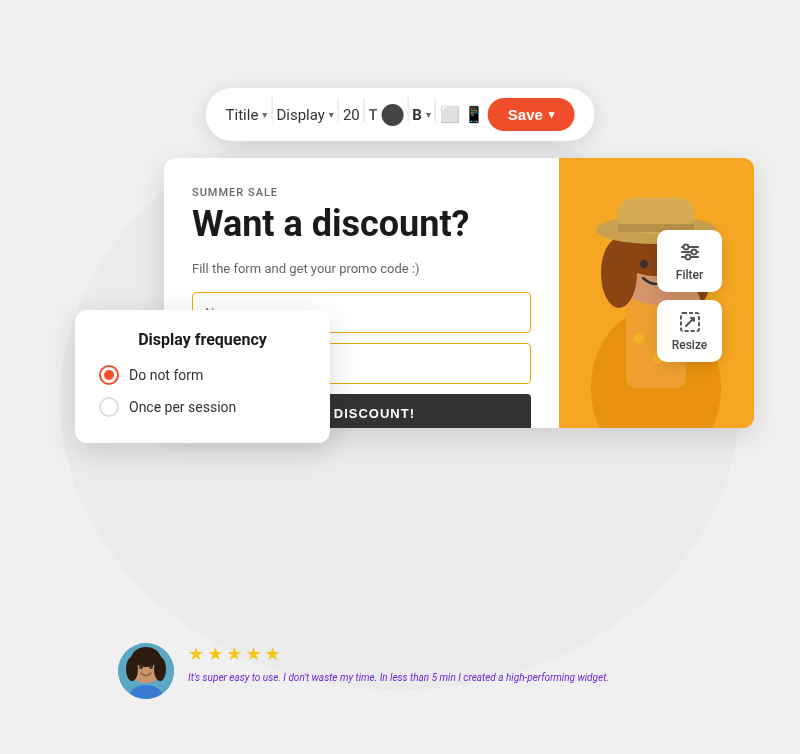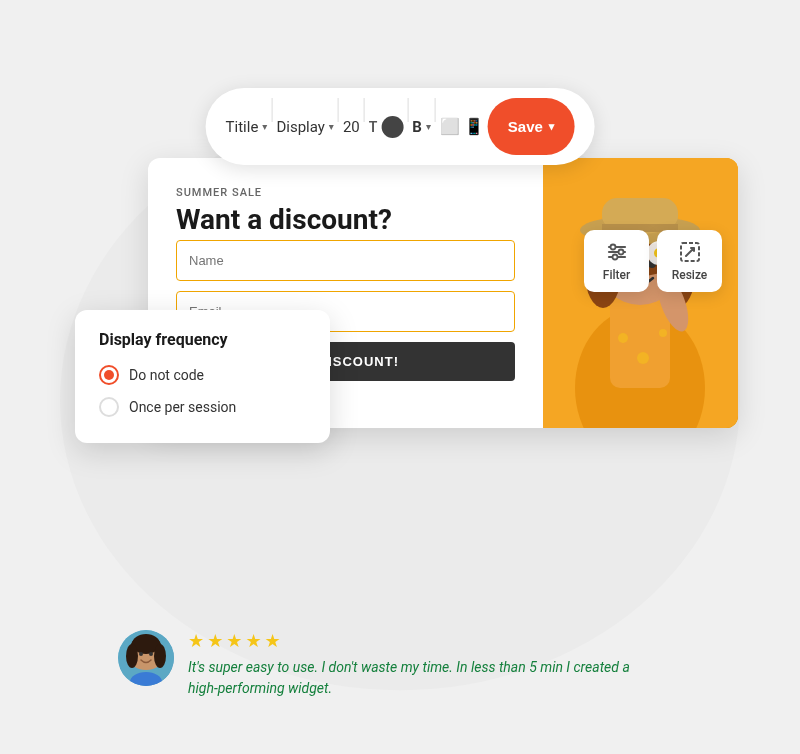--- a/index.html
+++ b/index.html
@@ -90,38 +90,38 @@
       font-size: 16px;
       color: #555;
       cursor: pointer;
     }
 
     .save-btn {
       background: #f04e2a;
       color: #fff;
       border: none;
       border-radius: 50px;
-      padding: 20px 20px;
+      padding: 8px 20px;
       font-size: 15px;
       font-weight: 600;
       display: flex;
       align-items: center;
       gap: 6px;
       cursor: pointer;
     }
 
     .save-btn .btn-chevron {
       font-size: 11px;
     }
 
     
     .widget-card {
       position: absolute;
       top: 158px;
-      left: 148px;
+      left: 164px;
       width: 590px;
       height: 270px;
       background: #fff;
       border-radius: 12px;
       box-shadow: 0 8px 30px rgba(0,0,0,0.13);
       display: flex;
       overflow: hidden;
       z-index: 5;
     }
 
@@ -133,24 +133,24 @@
     .summer-sale-label {
       font-size: 11px;
       color: #666;
       text-transform: uppercase;
       letter-spacing: 1px;
       margin-bottom: 6px;
       font-weight: 500;
     }
 
     .widget-title {
-      font-size: 28px;
+      font-size: 36px;
       font-weight: 700;
       color: #1a1a1a;
-      margin-bottom: 4px;
+      margin-bottom: 16px;
       line-height: 1.1;
     }
 
     .widget-subtitle {
       font-size: 13px;
       color: #666;
       margin-bottom: 16px;
     }
 
     .widget-input {
@@ -198,20 +198,21 @@
     .frequency-card {
       position: absolute;
       top: 310px;
       left: 75px;
       width: 255px;
       background: #fff;
       border-radius: 12px;
       box-shadow: 0 8px 30px rgba(0,0,0,0.15);
       padding: 20px 24px;
       z-index: 8;
+      text-align: center;
     }
 
     .frequency-title {
       font-size: 16px;
       font-weight: 700;
       color: #1a1a1a;
       margin-bottom: 16px;
     }
 
     .radio-option {
@@ -253,20 +254,21 @@
       font-size: 14px;
       color: #333;
     }
 
     
     .tools-panel {
       position: absolute;
       top: 230px;
       right: 78px;
       display: flex;
+      flex-direction: column;
       gap: 8px;
       z-index: 8;
     }
 
     .tool-btn {
       background: #fff;
       border-radius: 10px;
       box-shadow: 0 4px 15px rgba(0,0,0,0.12);
       padding: 10px 14px;
       display: flex;
@@ -316,22 +318,22 @@
       gap: 3px;
       margin-bottom: 6px;
     }
 
     .star {
       color: #f5c518;
       font-size: 18px;
     }
 
     .review-text {
-      font-size: 14px;
-      color: #15803d;
+      font-size: 10px;
+      color: #6d28d9;
       line-height: 1.5;
       font-style: italic;
     }
   </style>
 </head>
 <body>
 
 <div class="main-container">
 
   <div class="bg-blob"></div>
@@ -370,20 +372,21 @@
     <button class="save-btn">
       <span>Save</span>
       <span class="btn-chevron">▾</span>
     </button>
   </div>
 
   <div class="widget-card">
     <div class="widget-left">
       <div class="summer-sale-label">SUMMER SALE</div>
       <div class="widget-title">Want a discount?</div>
+      <div class="widget-subtitle">Fill the form and get your promo code :)</div>
       <input class="widget-input" type="text" placeholder="Name" style="">
       <input class="widget-input" type="email" placeholder="Email" style="">
       <button class="widget-btn">MY DISCOUNT!</button>
     </div>
     <div class="widget-right">
       <div class="woman-figure">
         
         <svg width="195" height="270" viewBox="0 0 195 270" xmlns="http://www.w3.org/2000/svg">
 
           <rect width="195" height="270" fill="#f5a623"></rect>
@@ -421,21 +424,21 @@
         </svg>
       </div>
     </div>
   </div>
 
   <div class="frequency-card">
     <div class="frequency-title">Display frequency</div>
 
     <div class="radio-option">
       <div class="radio-circle selected"></div>
-      <span class="radio-label">Do not code</span>
+      <span class="radio-label">Do not form</span>
     </div>
 
 
     <div class="radio-option">
       <div class="radio-circle"></div>
       <span class="radio-label">Once per session</span>
     </div>
   </div>
 
   <div class="tools-panel">

